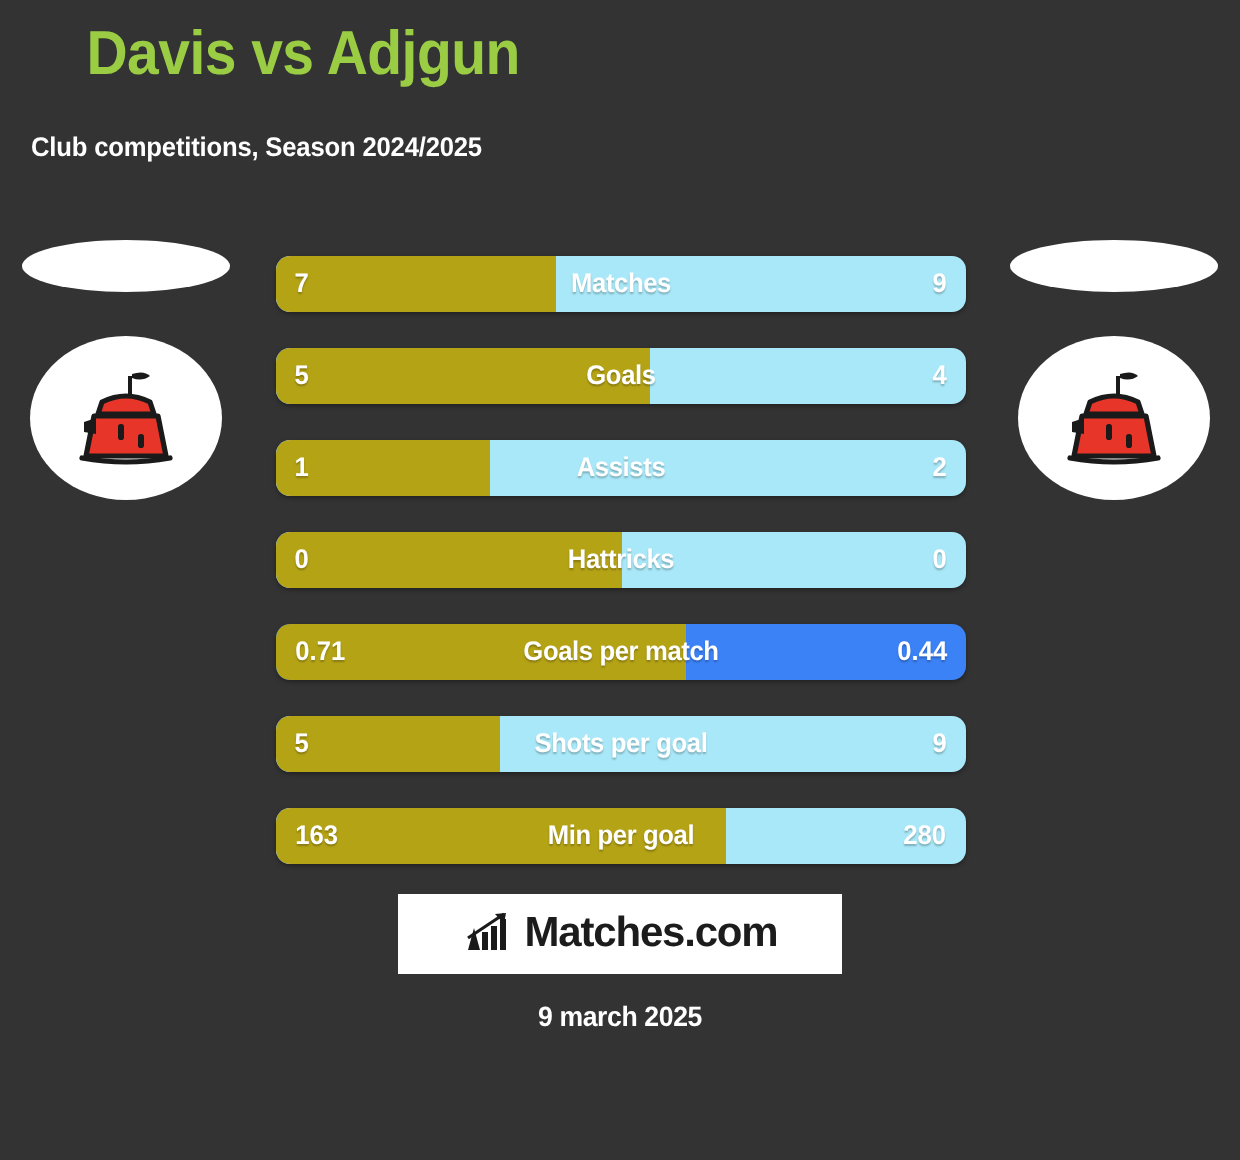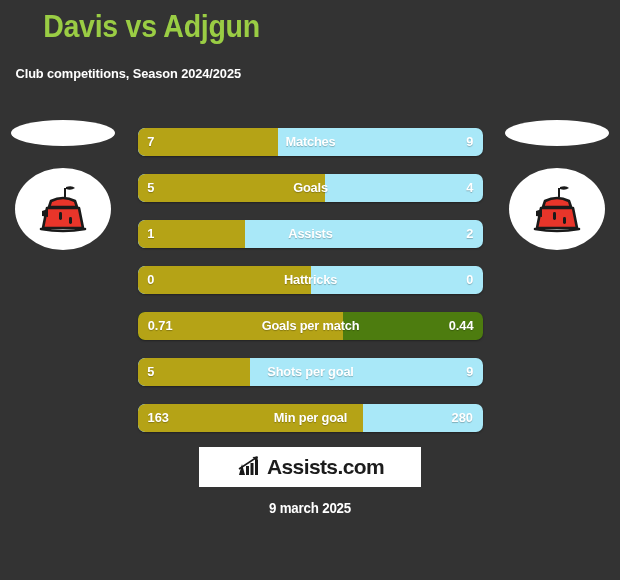--- a/index.html
+++ b/index.html
@@ -209,21 +209,21 @@
       <div class="bar-val home">1</div>
       <div class="bar-label">Assists</div>
       <div class="bar-val away">2</div>
     </div>
     <div class="bar-row" style="background: rgb(169, 232, 248);">
       <div class="bar-fill" style="width: 50%; background: rgb(181, 163, 22);"></div>
       <div class="bar-val home">0</div>
       <div class="bar-label">Hattricks</div>
       <div class="bar-val away">0</div>
     </div>
-    <div class="bar-row" style="background: #4d7c0f;">
+    <div class="bar-row" style="background: #3b82f6;">
       <div class="bar-fill" style="width: 59.5%; background: rgb(181, 163, 22);"></div>
       <div class="bar-val home">0.71</div>
       <div class="bar-label">Goals per match</div>
       <div class="bar-val away">0.44</div>
     </div>
     <div class="bar-row" style="background: rgb(169, 232, 248);">
       <div class="bar-fill" style="width: 32.5%; background: rgb(181, 163, 22);"></div>
       <div class="bar-val home">5</div>
       <div class="bar-label">Shots per goal</div>
       <div class="bar-val away">9</div>
@@ -238,16 +238,16 @@
 
 <div class="logo-box">
   <svg width="24" height="24" viewBox="0 0 24 24">
     <path d="M3 20 L6 9 L9 20 Z" fill="#1a1a1a"></path>
     <rect x="10" y="11" width="3" height="9" fill="#1a1a1a"></rect>
     <rect x="14.5" y="8" width="3" height="12" fill="#1a1a1a"></rect>
     <rect x="19" y="4.5" width="3" height="15.5" fill="#1a1a1a"></rect>
     <path d="M3 14 L21 2" stroke="#1a1a1a" stroke-width="1.6" fill="none"></path>
     <path d="M16.5 2 L22 1.5 L21 7 Z" fill="#1a1a1a"></path>
   </svg>
-  <span class="logo-text">Assists.com</span>
+  <span class="logo-text">Matches.com</span>
 </div>
 
 <div class="footer-date">9 march 2025</div>
 
 </body></html>

